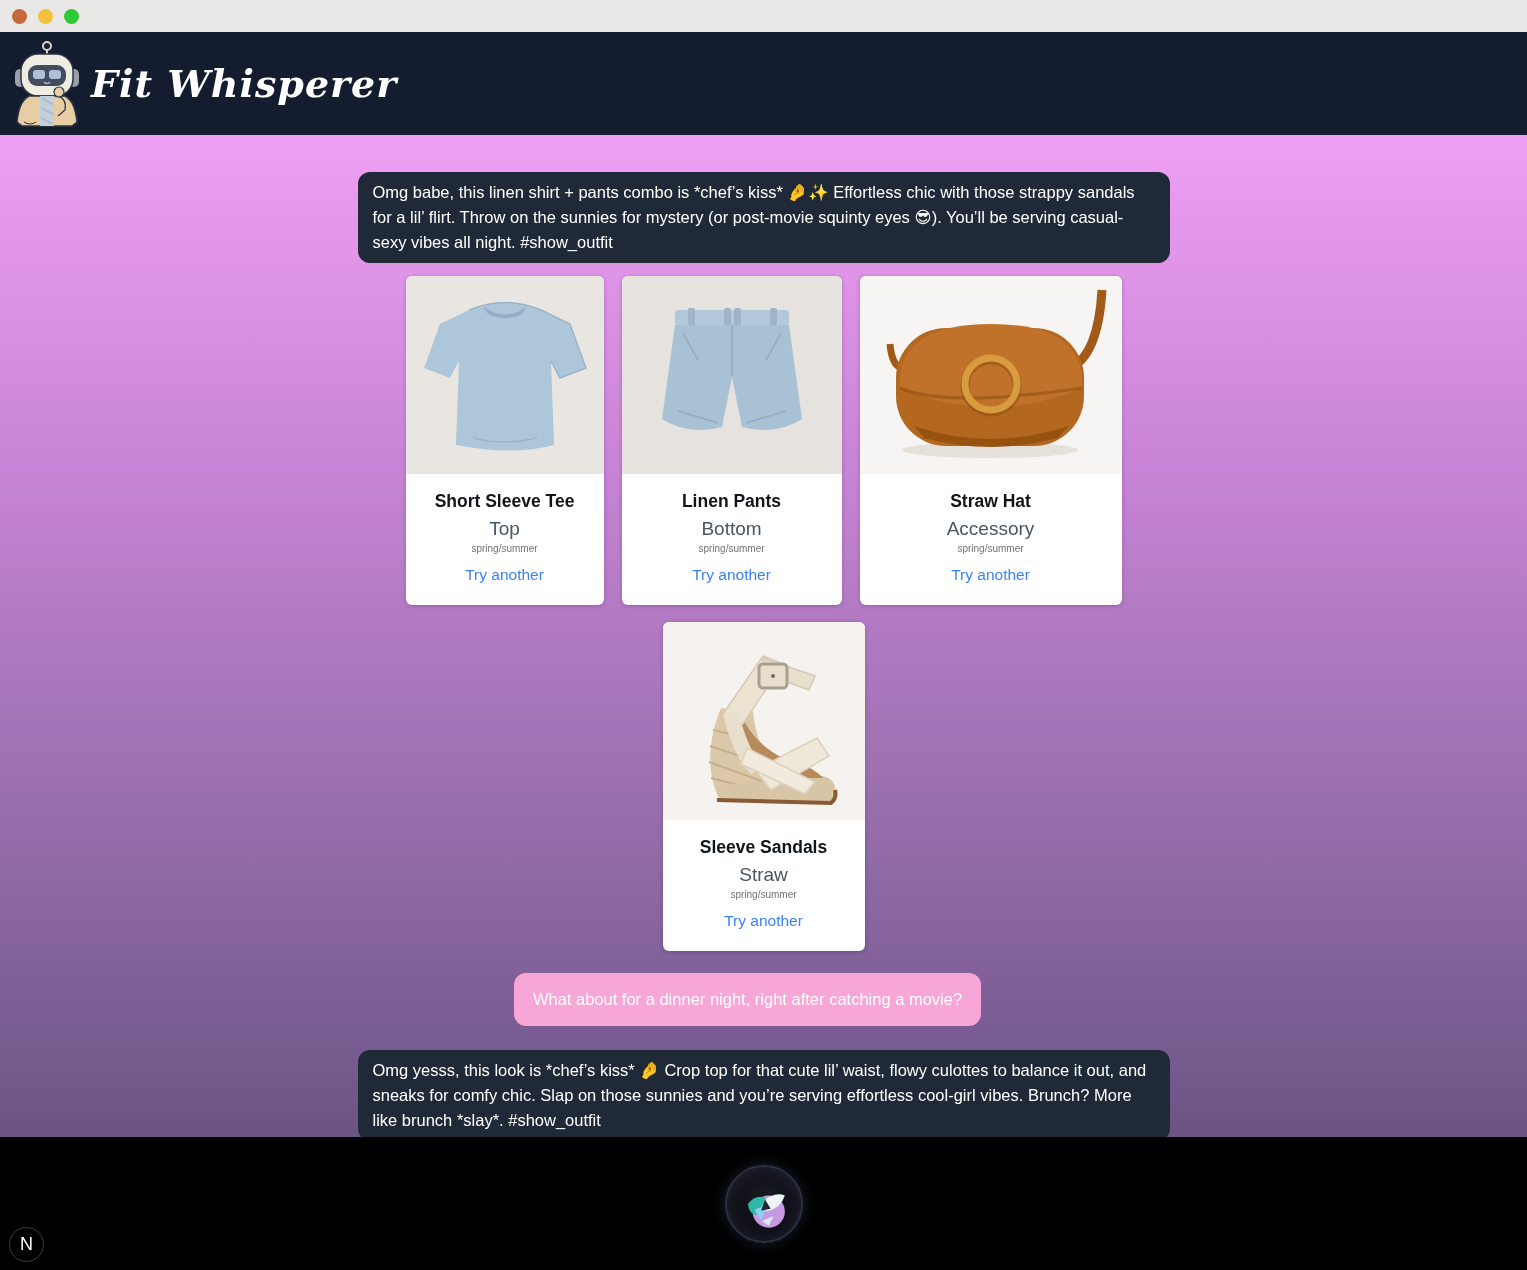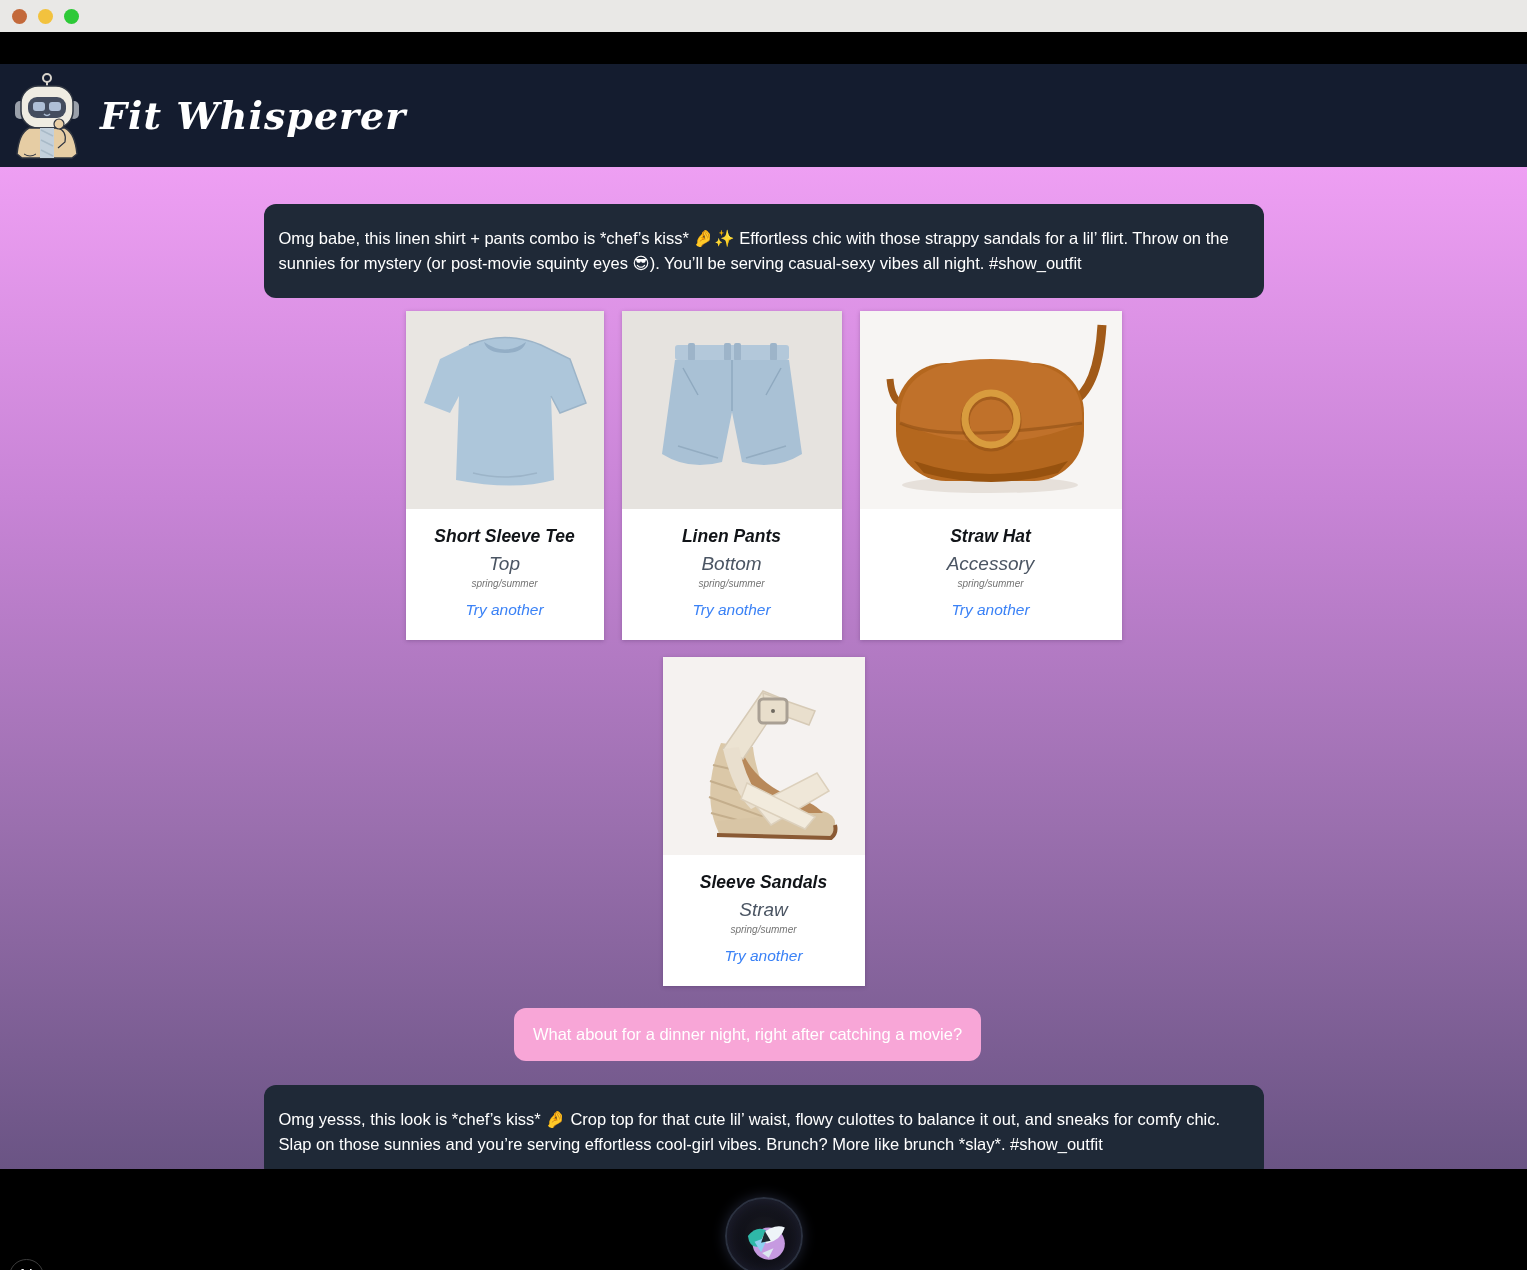--- a/index.html
+++ b/index.html
@@ -7,40 +7,40 @@
   body { font-family: "Liberation Sans", "DejaVu Sans", sans-serif; background: #000; }
 
   
   .titlebar { height: 32px; background: #e9e8e6; display: flex; align-items: center; padding-left: 12px; gap: 11px; }
   .light { width: 15px; height: 15px; border-radius: 50%; }
   .light.red    { background: #c3693b; }
   .light.yellow { background: #f2c23e; }
   .light.green  { background: #2dc937; }
 
   
-  .nav { height: 103px; background: #141c2f; display: flex; align-items: center; gap: 20px; padding-left: 14px; margin-top: 32px; }
+  .nav { height: 103px; background: #141c2f; display: flex; align-items: center; gap: 11px; padding-left: 14px; }
   .logo { width: 66px; height: 88px; flex: 0 0 auto; }
   .app-title { color: #ffffff; font-size: 38px; font-weight: bold; font-style: italic; letter-spacing: 1px;
                font-family: cursive, "DejaVu Serif", serif; }
 
   
   .chat { height: 1002px; overflow: hidden; position: relative;
           background: linear-gradient(180deg, #ee9ff3 0%, #c884d6 33%, #9a6fae 66%, #6a5484 100%); }
 
   .msg { border-radius: 12px; font-size: 16.5px; line-height: 25px; }
-  .msg.bot { width: 1000px; margin: 37px auto 0; background: #1f2937; color: #ffffff; padding: 22px 15px; }
+  .msg.bot { width: 812px; margin: 37px auto 0; background: #1f2937; color: #ffffff; padding: 8px 15px; }
   .msg.bot.second { margin-top: 24px; }
   .user-row { display: flex; justify-content: center; padding-right: 32px; margin-top: 22px; }
   .msg.user { background: #f8a6d7; color: #ffffff; padding: 14px 19px; max-width: 760px; }
 
   
   .cards-row { display: flex; justify-content: center; align-items: flex-start; gap: 18px; margin-top: 13px; }
   .cards-row.row2 { margin-top: 17px; }
-  .card { background: #ffffff; border-radius: 0; overflow: hidden; text-align: center;
-          box-shadow: 0 1px 4px rgba(40,20,60,0.25); font-style: italic; }
+  .card { background: #ffffff; border-radius: 6px; overflow: hidden; text-align: center;
+          box-shadow: 0 1px 4px rgba(40,20,60,0.25); }
   .card .img { height: 198px; width: 100%; display: block; }
   .card.w1 { width: 198px; } .card.w1 .img { background: #e9e6e2; }
   .card.w2 { width: 220px; } .card.w2 .img { background: #e6e3df; }
   .card.w3 { width: 262px; } .card.w3 .img { background: #f7f5f3; }
   .card.w4 { width: 202px; } .card.w4 .img { background: #f5f2f0; }
   .card-body { padding: 17px 10px 21px; }
   .card-title { font-size: 17.5px; font-weight: 700; color: #111418; margin-bottom: 6px; }
   .card-cat   { font-size: 19px; color: #4b5563; margin-bottom: 3px; }
   .card-season{ font-size: 10px; color: #737373; }
   .try-link   { display: inline-block; margin-top: 12px; font-size: 15.5px; color: #3b82f6;

